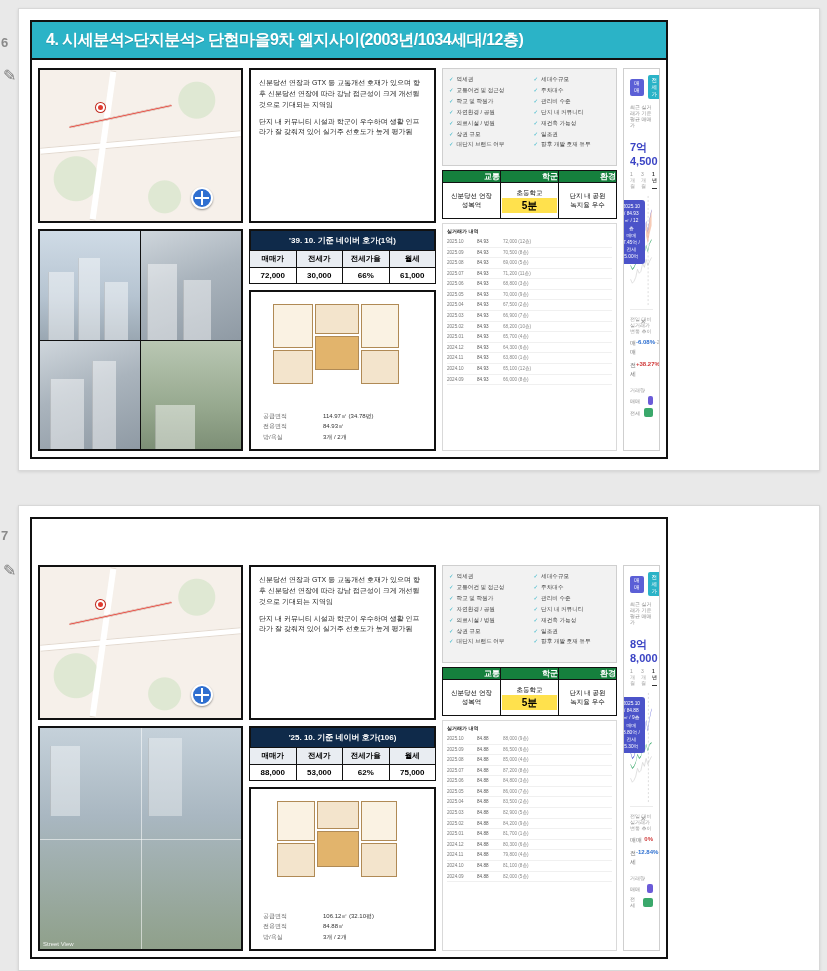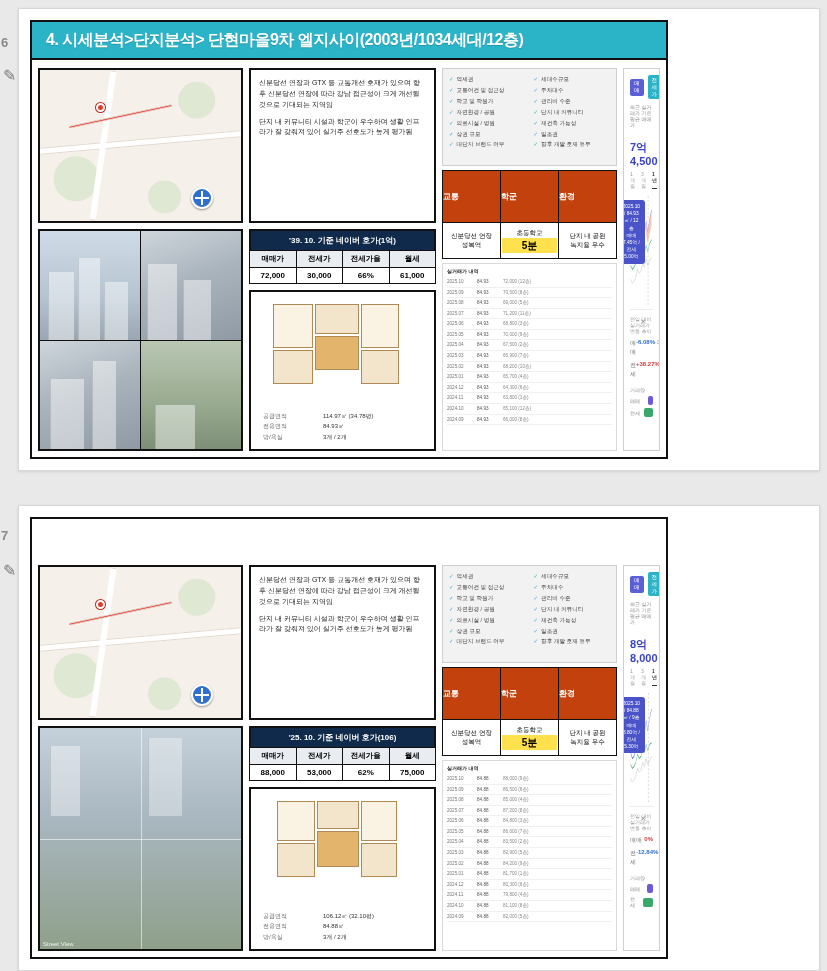--- a/index.html
+++ b/index.html
@@ -274,22 +274,22 @@
     margin-right: 3px;
     font-size: 5.5px;
   }
   .score-table {
     width: 100%;
     border-collapse: collapse;
     font-size: 8px;
     table-layout: fixed;
   }
   .score-table th {
-    background: #c2410c; color: #fff; font-weight: 700;
-    border: 1px solid #111; padding: 20px 0; text-align: left; font-size: 8px;
+    background: #15803d; color: #fff; font-weight: 700;
+    border: 1px solid #111; padding: 0 0; text-align: right; font-size: 8px;
   }
   .score-table td {
     border: 1px solid #111; text-align: center; padding: 5px 1px;
     font-size: 6.5px; line-height: 1.5; background: #fff;
   }
   .score-table td .big { font-size: 10px; font-weight: 700; }
   .score-table td .hl { background: #ffe14d; padding: 0 1px; }
   .mini-list {
     flex: 1;
     border: 1px solid #d9d9d9;

